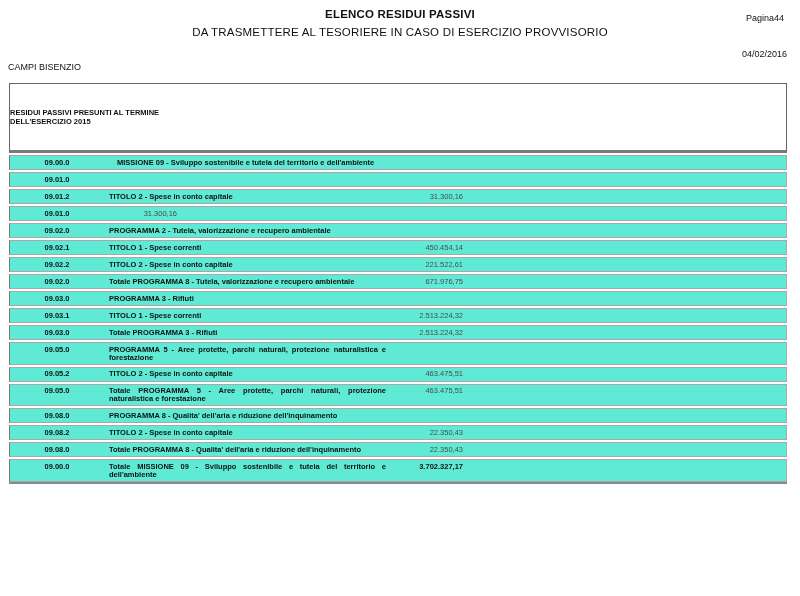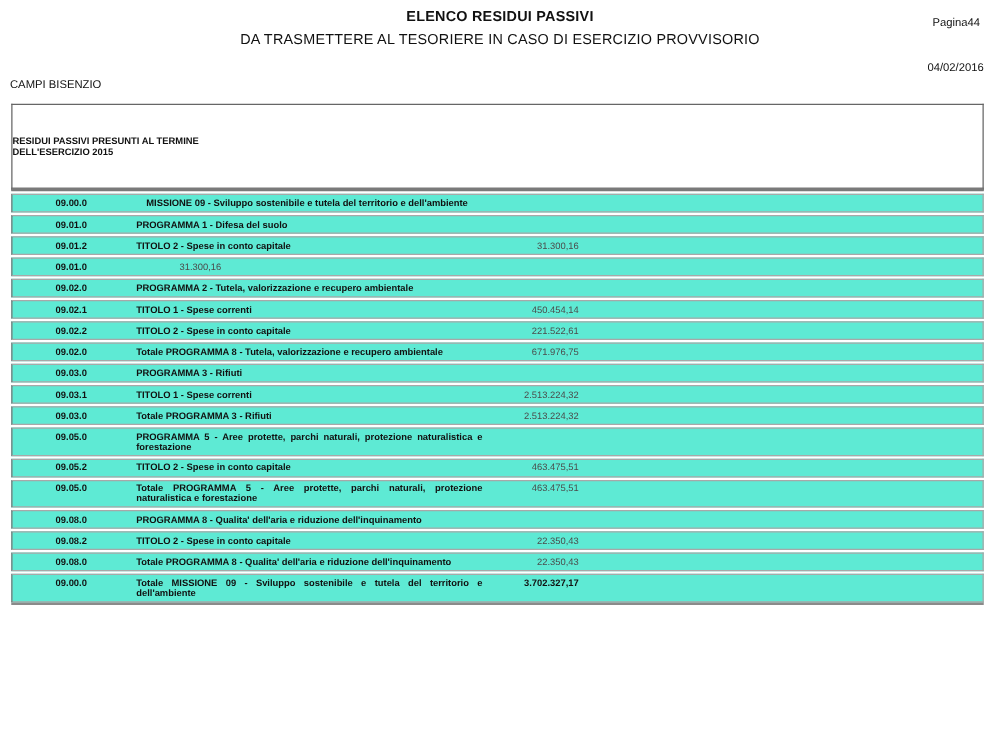--- a/index.html
+++ b/index.html
@@ -91,21 +91,20 @@
     </div>
     <div class="tbody" id="tbody">
   <div class="row">
     <div class="cell code">09.00.0</div>
     <div class="cell denom indented">MISSIONE 09 - Sviluppo sostenibile e tutela del territorio e dell'ambiente</div>
     <div class="cell value"></div>
   </div>
 
   <div class="row">
     <div class="cell code">09.01.0</div>
-    <div class="cell denom">PROGRAMMA 1 - Difesa del suolo</div>
     <div class="cell value"></div>
   </div>
 
   <div class="row">
     <div class="cell code">09.01.2</div>
     <div class="cell denom">TITOLO 2 - Spese in conto capitale</div>
     <div class="cell value">31.300,16</div>
   </div>
 
   <div class="row">

